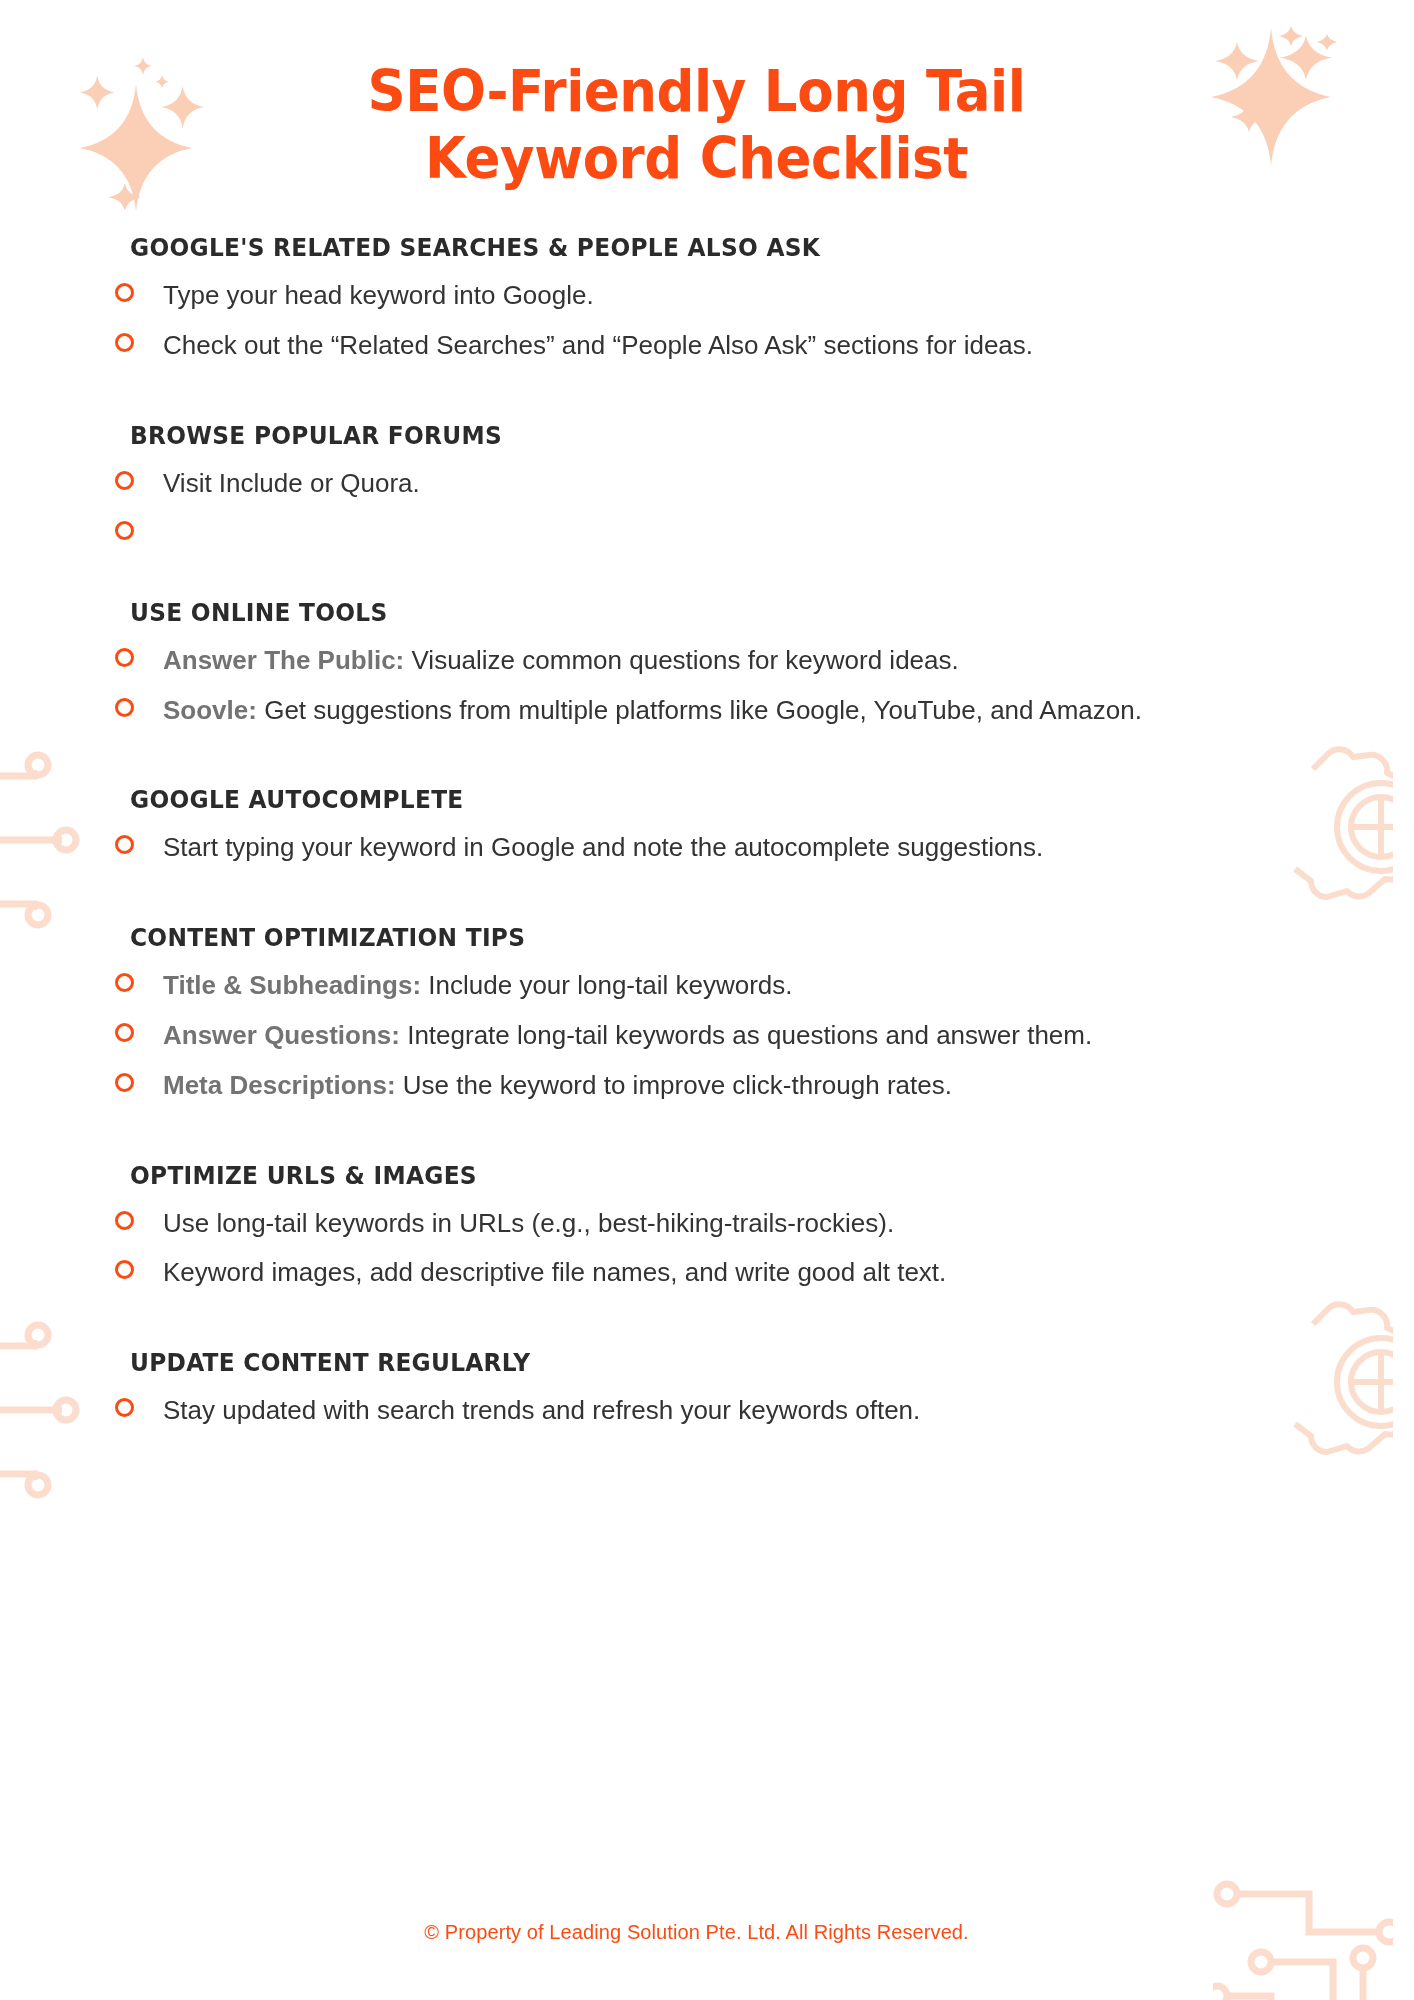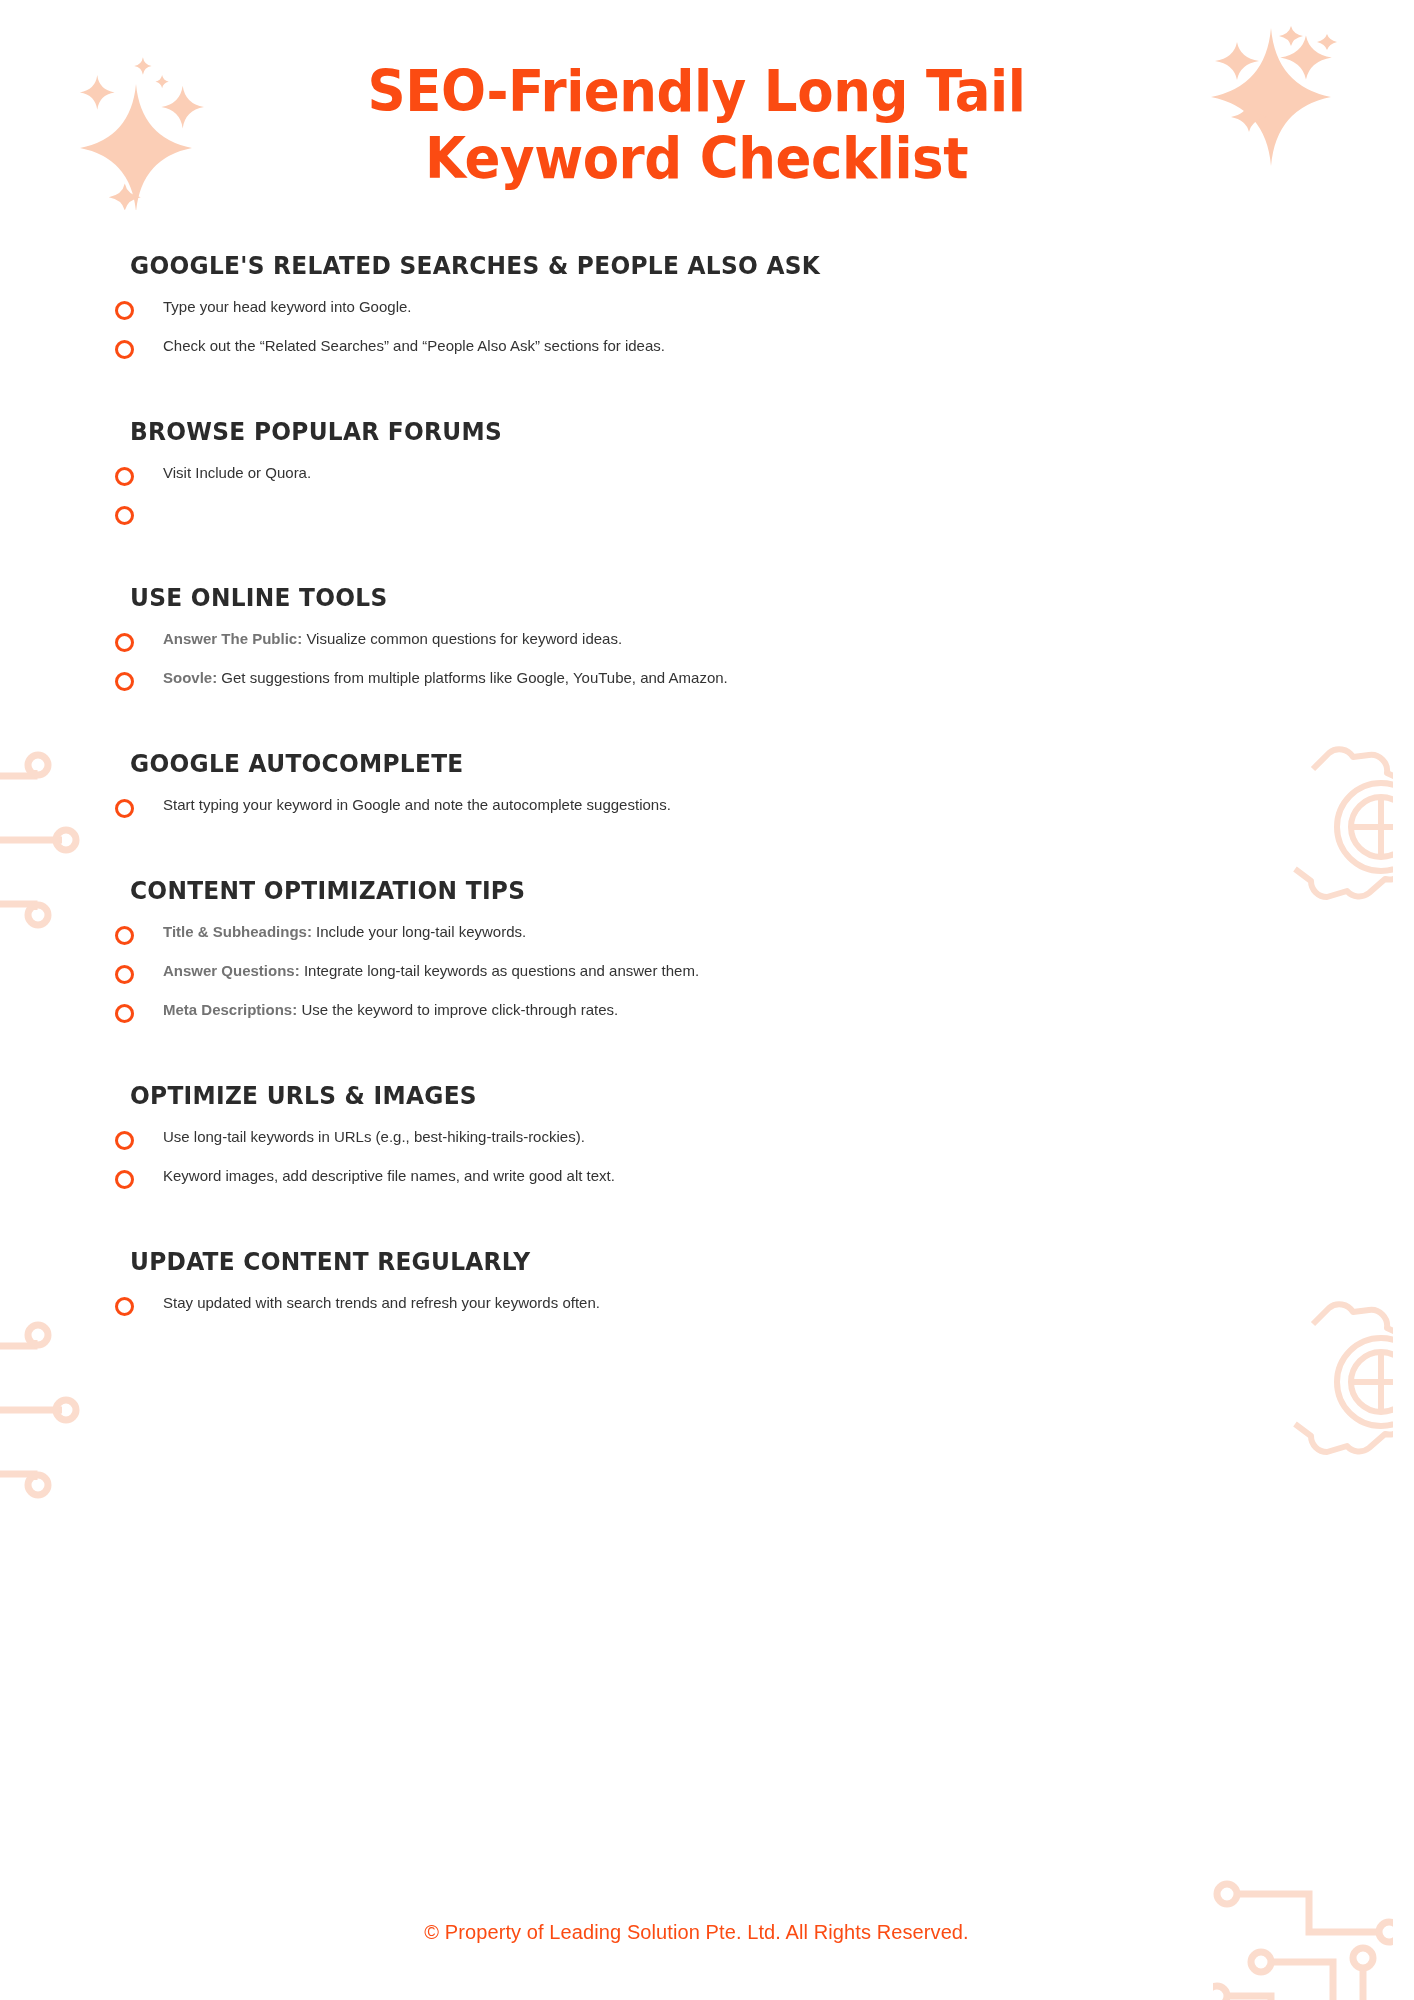--- a/index.html
+++ b/index.html
@@ -49,21 +49,21 @@
     letter-spacing: -0.5px;
     color: #fb4b12;
     transform: scaleX(0.93);
   }
   .title-line { display: block; white-space: nowrap; }
 
   
   .content {
     position: relative;
     z-index: 2;
-    margin-top: 60px;
+    margin-top: 42px;
     padding: 0 96px 0 130px;
   }
 
   .section { margin-bottom: 0; }
   .section + .section { margin-top: 50px; }
 
   .section-title {
     font-family: "DejaVu Sans", sans-serif;
     font-weight: 700;
     font-size: 24.5px;
@@ -90,21 +90,21 @@
     height: 19px;
     border: 3px solid #fb4b12;
     border-radius: 50%;
     margin-right: 29px;
     margin-top: 4px;
     margin-left: -15px;
     background: transparent;
   }
 
   .item-text {
-    font-size: 15px;
+    font-size: 26px;
     line-height: 1.3;
     color: #333333;
     font-weight: 400;
     text-align: right;
   }
   .item-text .lead {
     font-weight: 700;
     color: #737373;
   }
 

